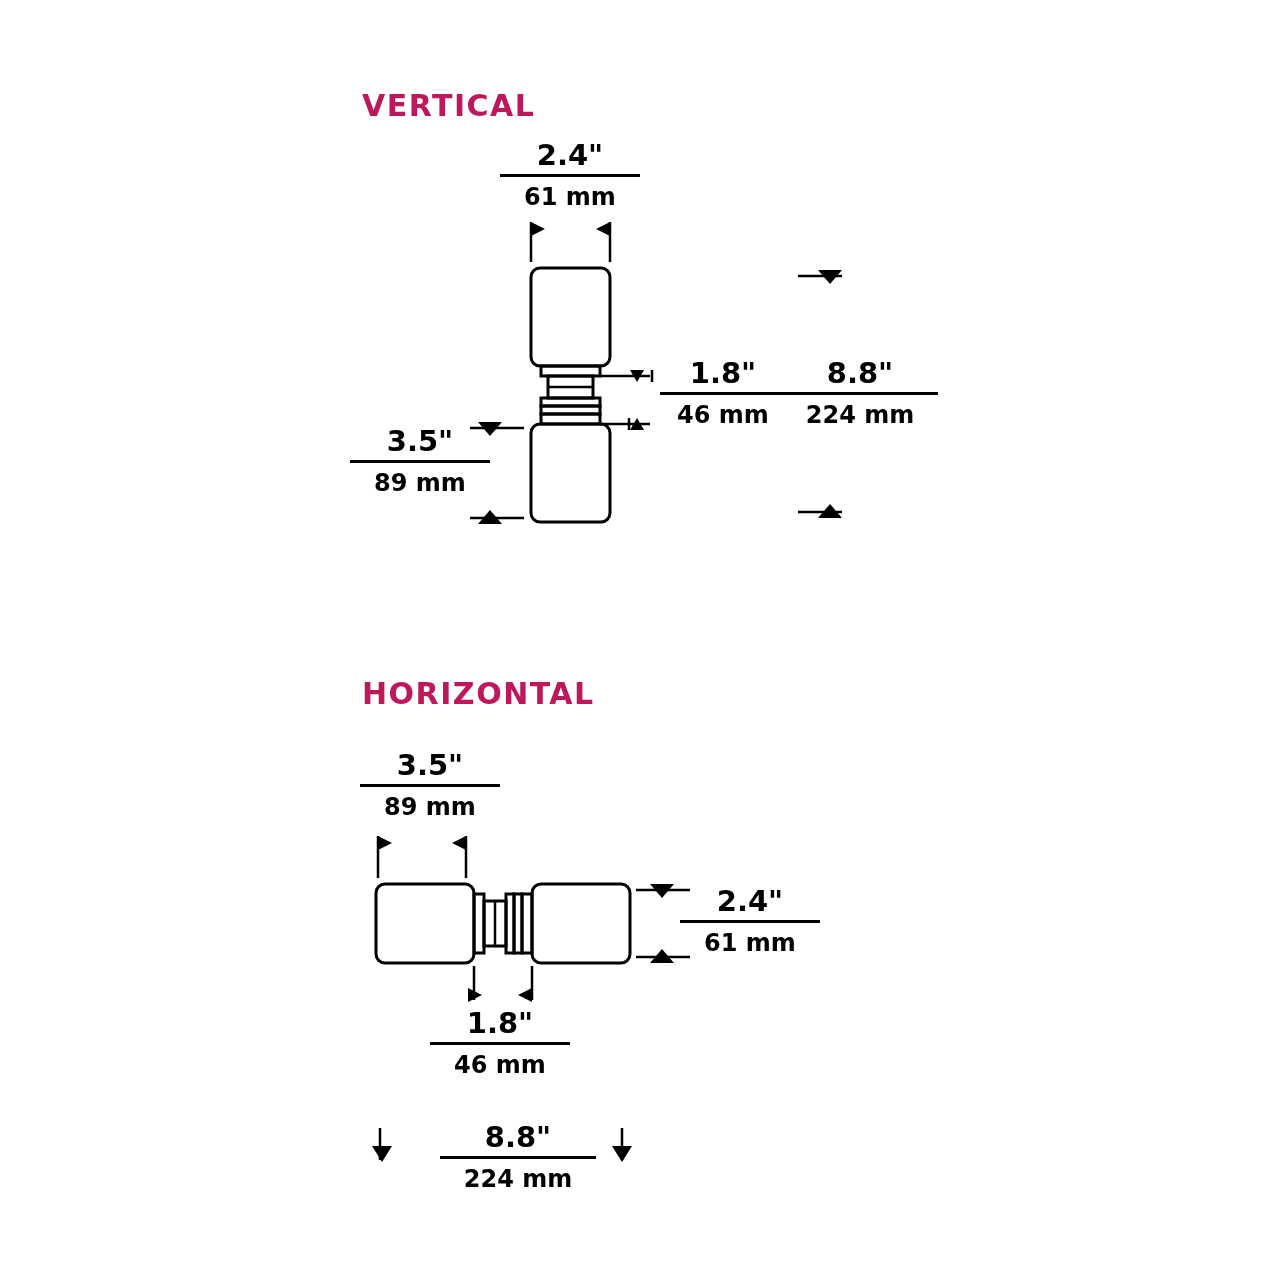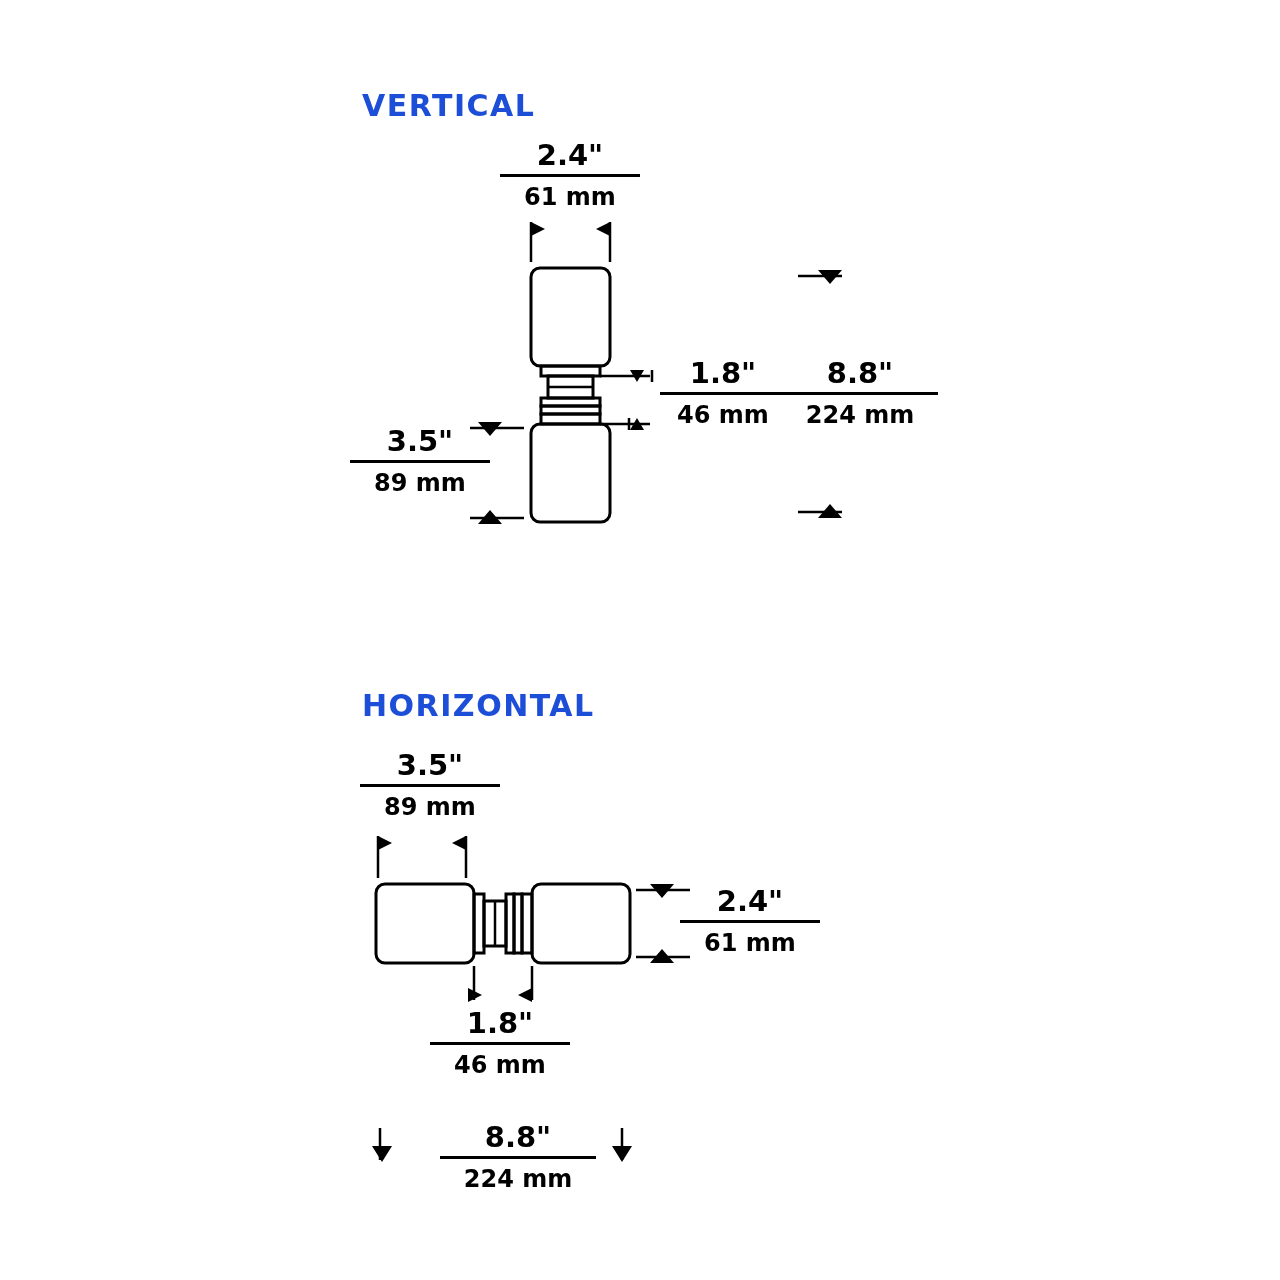--- a/index.html
+++ b/index.html
@@ -18,25 +18,25 @@
   .stage {
     position: absolute;
     inset: 0;
   }
   .section-title {
     position: absolute;
     font-family: "DejaVu Sans", sans-serif;
     font-size: 30px;
     font-weight: 700;
     letter-spacing: 1.5px;
-    color: #1d4ed8;
+    color: #be185d;
     white-space: nowrap;
   }
   #title-vertical { left: 362px; top: 88px; }
-  #title-horizontal { left: 362px; top: 676px; margin-top: 12px; }
+  #title-horizontal { left: 362px; top: 676px; }
 
   .dim {
     position: absolute;
     text-align: center;
     white-space: nowrap;
     font-family: "DejaVu Sans", sans-serif;
   }
   .dim .imp {
     font-size: 29px;
     font-weight: 700;

